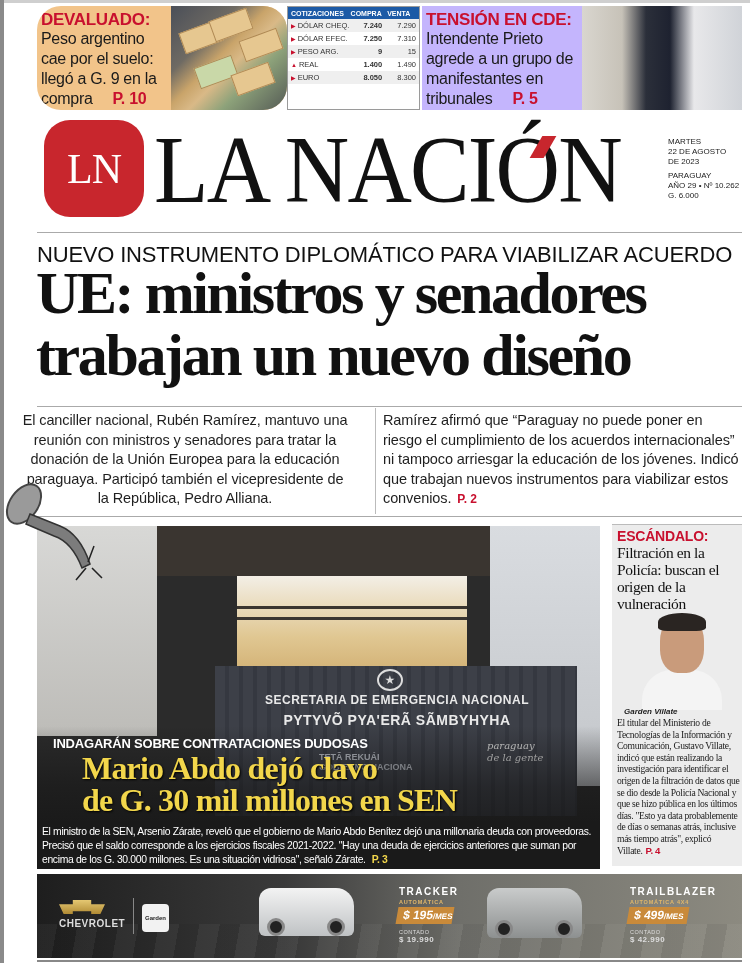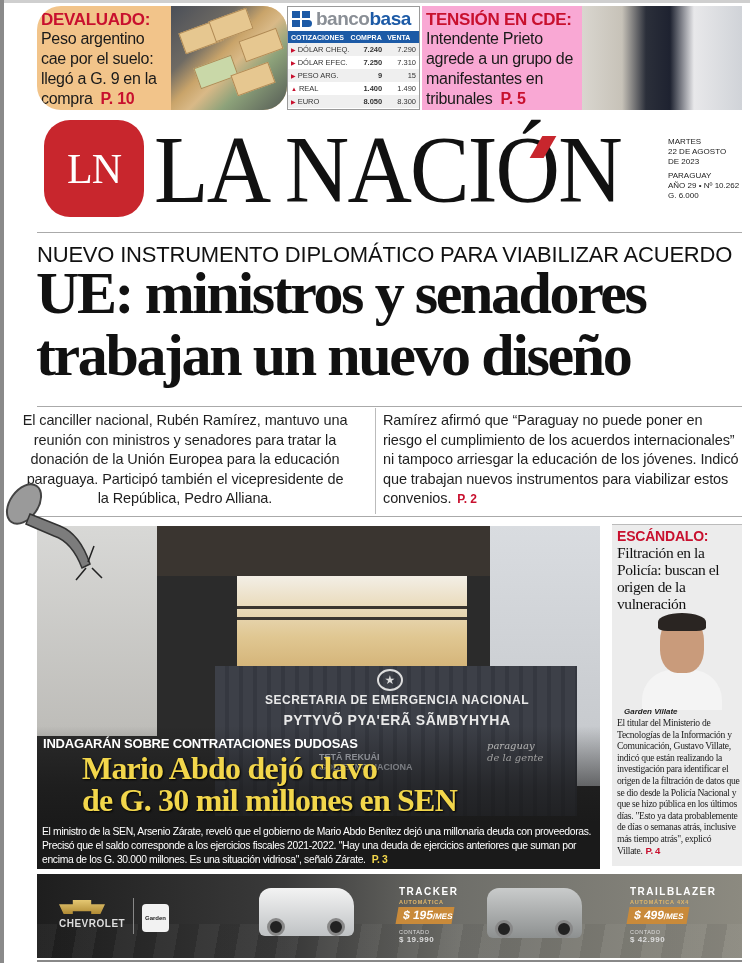--- a/index.html
+++ b/index.html
@@ -7,40 +7,40 @@
   body { position: relative; font-family: "Liberation Sans", sans-serif; color: #1a1a1a; }
   .frame-left { position: absolute; left: 0; top: 0; width: 4px; height: 963px; background: #8a8a8a; }
   .frame-top { position: absolute; left: 0; top: 0; width: 750px; height: 3px; background: #cfcfcf; }
 
   
   .teaser { position: absolute; top: 6px; height: 104px; overflow: hidden; }
   .teaser-devaluado { left: 37px; width: 250px; background: #f2c48a; border-radius: 24px; }
   .teaser-devaluado .tx { position: absolute; left: 4px; top: 4px; width: 128px; }
   .teaser .kicker { font-weight: 900; color: #c8102e; font-size: 17px; letter-spacing: -0.3px; line-height: 19px; }
   .teaser .body { font-size: 16px; line-height: 20px; color: #1a1a1a; letter-spacing: -0.3px; }
-  .teaser .page { color: #c8102e; font-weight: 900; margin-left: 8px; }
+  .teaser .page { color: #c8102e; font-weight: 900; margin-left: 20px; }
   .photo-money { position: absolute; left: 134px; top: 0; width: 116px; height: 104px;
     background: linear-gradient(135deg, #4b4f58 0%, #6e6a63 30%, #c9a46a 45%, #d9b987 55%, #8da27a 70%, #545a55 100%); }
   .photo-money .bill { position: absolute; width: 40px; height: 22px; background: #e6c790; border: 1px solid #b08a55; transform: rotate(-20deg); }
 
   .teaser-banco { left: 287px; width: 133px; background: #ffffff; border: 1px solid #9a9a9a; }
   .banco-logo { height: 24px; display: flex; align-items: center; padding-left: 4px; }
   .banco-mark { width: 20px; height: 16px; position: relative; margin-right: 4px; }
   .banco-mark span { position: absolute; background: #1c5aa6; }
   .banco-name { font-size: 19px; font-weight: 700; color: #8a8f96; letter-spacing: -0.5px; }
   .banco-name b { color: #1c5aa6; }
   .banco-head { display: flex; background: #1c5aa6; color: #fff; font-size: 7px; font-weight: 700; height: 12px; align-items: center; padding: 0 3px; }
   .banco-head .c1 { width: 62px; } .banco-head .c2 { width: 38px; } .banco-head .c3 { width: 30px; }
   .banco-row { display: flex; font-size: 7.5px; height: 13px; align-items: center; padding: 0 3px; color: #333; }
   .banco-row:nth-child(odd) { background: #efefef; }
   .banco-row .c1 { width: 62px; } .banco-row .c2 { width: 38px; text-align: right; font-weight: 700; padding-right: 8px; }
   .banco-row .c3 { width: 26px; text-align: right; }
   .banco-row .arrow { color: #c8102e; font-size: 6px; margin-right: 2px; }
 
-  .teaser-cde { left: 422px; width: 320px; background: #f9a8d4; }
+  .teaser-cde { left: 422px; width: 320px; background: #c4b5fd; }
   .teaser-cde .tx { position: absolute; left: 4px; top: 4px; width: 160px; }
   .photo-cde { position: absolute; left: 160px; top: 0; width: 160px; height: 104px;
     background: linear-gradient(90deg, #d9d6cf 0%, #c7c2b8 25%, #2b2f3a 40%, #1e2230 55%, #e8e8ea 70%, #d0d3d8 100%); }
 
   
   .logo-badge { position: absolute; left: 44px; top: 120px; width: 100px; height: 97px; background: #c8262d; border-radius: 26px;
     display: flex; align-items: center; justify-content: center; }
   .logo-badge span { font-family: "Liberation Serif", serif; color: #fff; font-size: 42px; letter-spacing: -1px; }
   .masthead-title { position: absolute; left: 154px; top: 118px; font-family: "Liberation Serif", serif; font-size: 96px; line-height: 104px;
     color: #111; letter-spacing: -2px; white-space: nowrap; transform: scaleX(0.93); transform-origin: left; }
@@ -71,21 +71,21 @@
   .ps-ceiling { position: absolute; left: 120px; top: 0; width: 333px; height: 50px; background: #3a3530; }
   .ps-opening { position: absolute; left: 200px; top: 50px; width: 230px; height: 135px; background: linear-gradient(180deg, #f3efe6 0%, #e0c792 45%, #c49a55 100%); }
   .ps-bars { position: absolute; left: 200px; top: 80px; width: 230px; height: 14px; border-top: 3px solid #3a3530; border-bottom: 3px solid #3a3530; }
   .ps-container { position: absolute; left: 178px; top: 140px; width: 362px; height: 150px; background: repeating-linear-gradient(90deg, #3d4048 0 10px, #353840 10px 14px); }
   .ps-sign1 { position: absolute; left: 190px; top: 167px; width: 340px; text-align: center; color: #e9e9e9; font-weight: 700; font-size: 12px; letter-spacing: 0.5px; }
   .ps-sign2 { position: absolute; left: 190px; top: 186px; width: 340px; text-align: center; color: #e9e9e9; font-weight: 700; font-size: 14px; letter-spacing: 0.5px; }
   .ps-emblem { position: absolute; left: 340px; top: 143px; width: 26px; height: 22px; border: 2px solid #ddd; border-radius: 50%; color: #ddd; font-size: 12px; text-align: center; line-height: 18px; }
   .ps-sign3 { position: absolute; left: 282px; top: 226px; color: #b8bcc4; font-weight: 700; font-size: 9px; line-height: 10px; }
   .ps-script { position: absolute; left: 450px; top: 214px; color: #d6d6d6; font-family: "DejaVu Serif", serif; font-style: italic; font-size: 10px; line-height: 12px; }
   .ps-gradient { position: absolute; left: 0; top: 200px; width: 563px; height: 100px; background: linear-gradient(180deg, rgba(20,20,20,0) 0%, rgba(20,20,20,0.55) 60%, rgba(20,20,20,0.75) 100%); }
-  .ps-kicker { position: absolute; left: 6px; top: 210px; color: #fff; font-weight: 700; font-size: 13px; letter-spacing: -0.2px; }
+  .ps-kicker { position: absolute; left: 16px; top: 210px; color: #fff; font-weight: 700; font-size: 13px; letter-spacing: -0.2px; }
   .ps-headline { position: absolute; left: 5px; top: 226px; color: #f2d64b; font-family: "Liberation Serif", serif; font-weight: 700; font-size: 32px; line-height: 32px; letter-spacing: -0.8px; text-shadow: 1px 1px 2px #000; margin-left: 40px; }
   .ps-caption { position: absolute; left: 0; top: 296px; width: 563px; height: 47px; background: #1a1a1a; color: #fff; font-size: 10.4px; line-height: 14px; padding: 3px 5px; letter-spacing: -0.35px; }
   .ps-caption .page { color: #f2d64b; font-weight: 900; margin-left: 6px; }
 
   
   .sidebar { position: absolute; left: 612px; top: 524px; width: 130px; height: 342px; background: #ececec; border-top: 1px solid #bbb; }
   .sb-kicker { position: absolute; left: 5px; top: 3px; color: #c8102e; font-weight: 900; font-size: 14px; letter-spacing: -0.2px; }
   .sb-headline { position: absolute; left: 5px; top: 19px; width: 125px; font-family: "Liberation Serif", serif; font-weight: 400; font-size: 15.5px; line-height: 17px; color: #111; letter-spacing: -0.4px; }
   .sb-photo { position: absolute; left: 30px; top: 90px; width: 80px; height: 95px; }
   .sb-face { position: absolute; left: 18px; top: 0; width: 44px; height: 58px; background: #c99b7b; border-radius: 45% 45% 40% 40%; }
@@ -131,29 +131,20 @@
   <div class="photo-money">
     <div class="bill" style="left:10px;top:20px;"></div>
     <div class="bill" style="left:40px;top:8px;"></div>
     <div class="bill" style="left:70px;top:28px;"></div>
     <div class="bill" style="left:25px;top:55px;background:#c9d8a8;"></div>
     <div class="bill" style="left:62px;top:62px;"></div>
   </div>
 </div>
 
 <div class="teaser teaser-banco">
-  <div class="banco-logo">
-    <div class="banco-mark">
-      <span style="left:0;top:0;width:8px;height:7px;"></span>
-      <span style="left:10px;top:0;width:8px;height:7px;"></span>
-      <span style="left:0;top:9px;width:8px;height:7px;"></span>
-      <span style="left:10px;top:9px;width:10px;height:7px;border-radius:0 4px 4px 0;"></span>
-    </div>
-    <div class="banco-name"><span>banco</span><b>basa</b></div>
-  </div>
   <div class="banco-head">
     <span class="c1">COTIZACIONES</span>
     <span class="c2">COMPRA</span>
     <span class="c3">VENTA</span>
   </div>
   <div>
     <div class="banco-row">
       <span class="c1"><span class="arrow">▶</span><span>DÓLAR CHEQ.</span></span>
       <span class="c2">7.240</span>
         <span class="c3">7.290</span>

